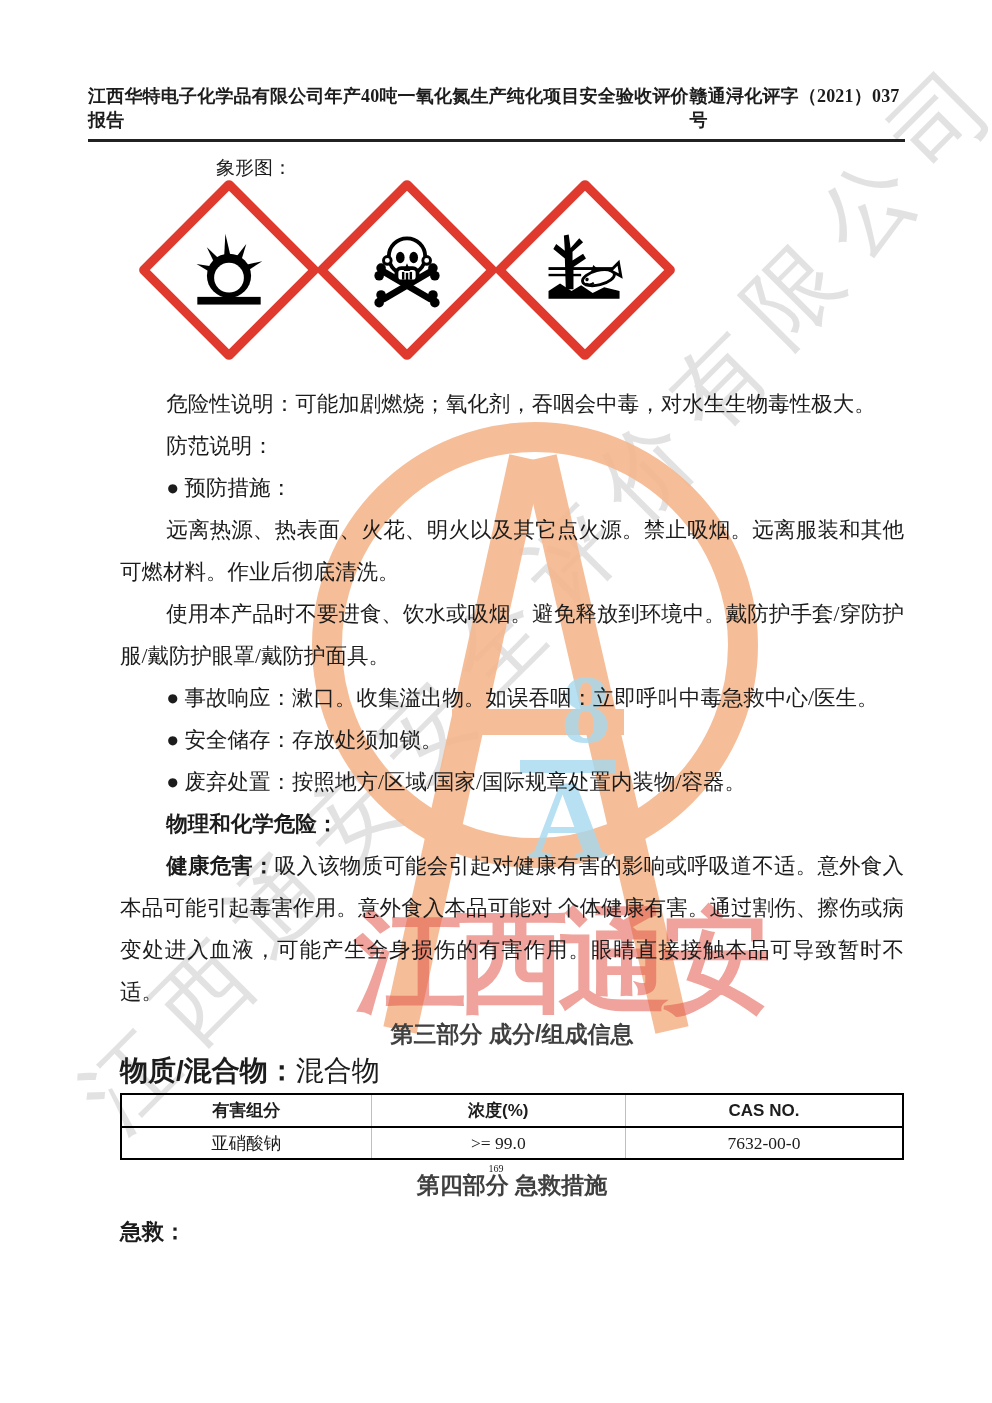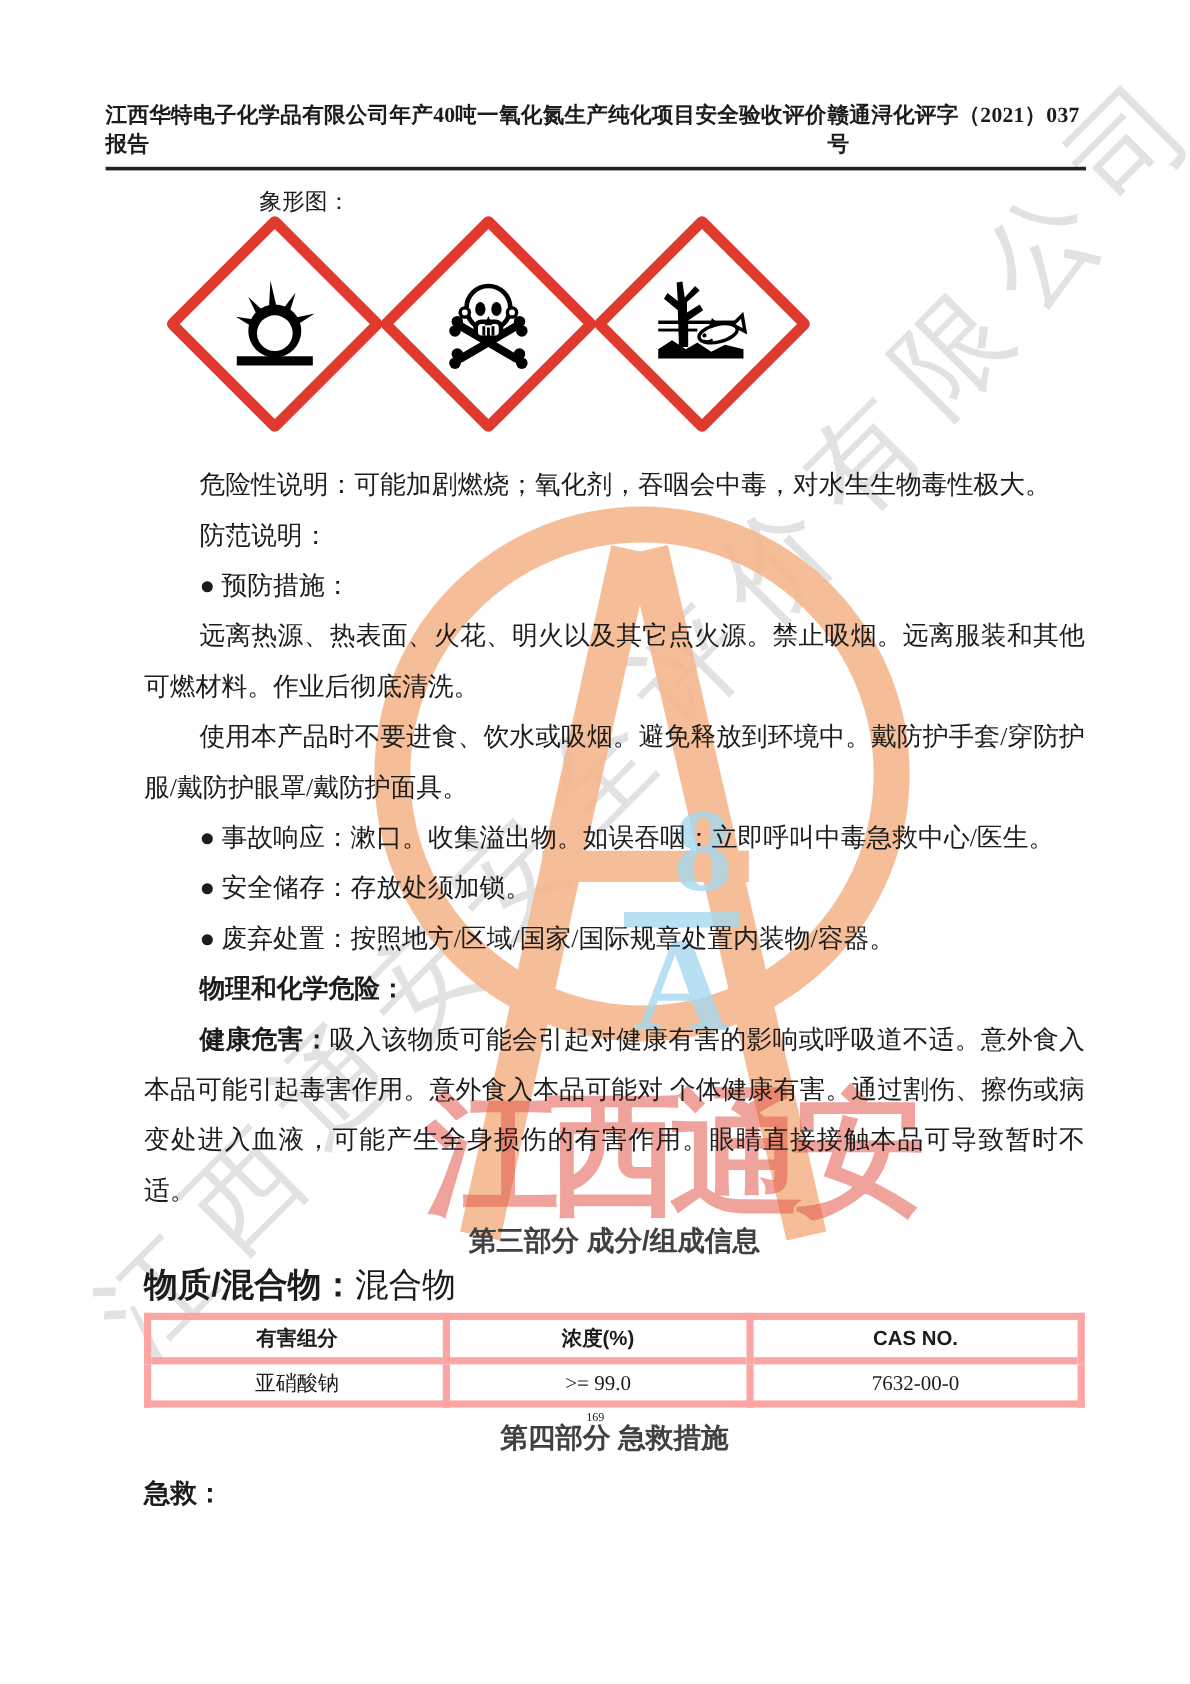--- a/index.html
+++ b/index.html
@@ -42,21 +42,21 @@
     margin:4px 0 0 0; text-align:center;
     font-family:"Liberation Sans","DejaVu Sans",sans-serif;
     font-size:23px; font-weight:bold; line-height:34px; color:#404040;
   }
   .substance-line { margin:2px 0 0 0 !important; line-height:36px !important; }
 
   table.comp {
     width:100%; border-collapse:collapse; margin-top:4px;
     border:2px solid #000;
   }
-  table.comp th, table.comp td { border:6px solid #fca5a5; text-align:center; }
+  table.comp th, table.comp td { border:1px solid #fca5a5; text-align:center; }
   table.comp th {
     font-family:"Liberation Sans","DejaVu Sans",sans-serif;
     font-size:17px; font-weight:bold; padding:4px 0;
     border-bottom:2px solid #000;
   }
   table.comp td { font-size:17.5px; padding:3px 12px; }
   table.comp th:nth-child(1){ width:32%; }
   table.comp th:nth-child(2){ width:32.5%; }
 
   .firstaid-line { margin-top:10px !important; line-height:40px !important; font-size:22px !important; }

